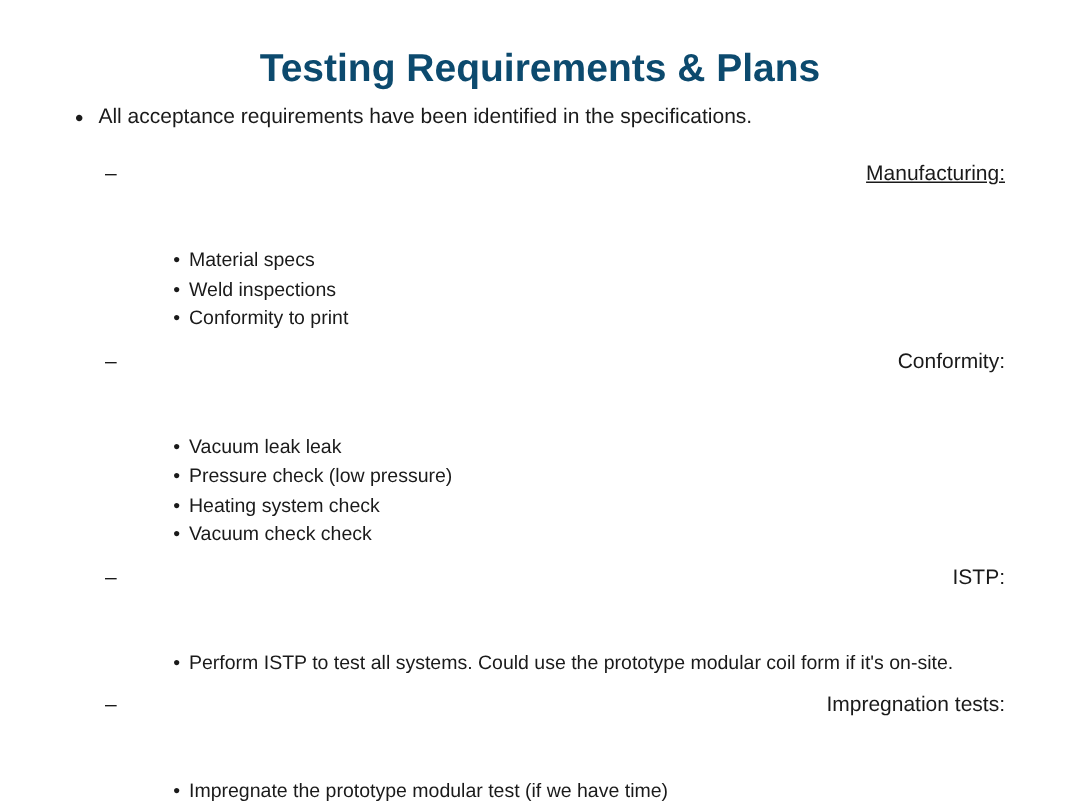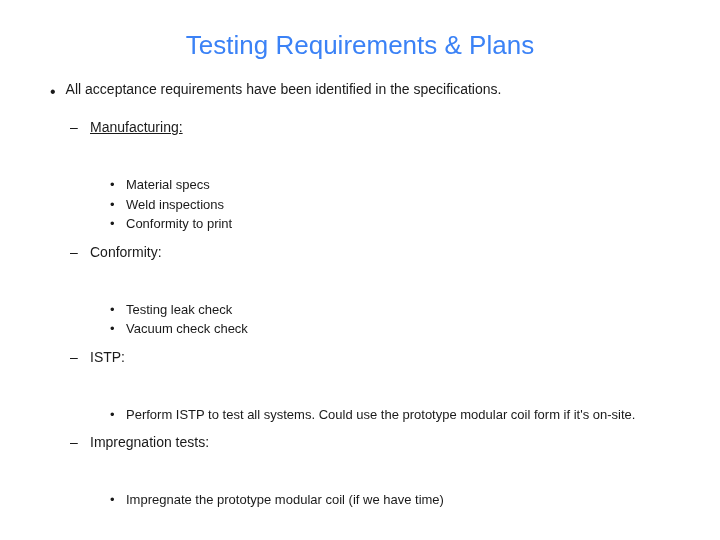--- a/index.html
+++ b/index.html
@@ -20,23 +20,23 @@
 
     .page {
       width: 720px;
       height: 540px;
       padding: 30px 50px;
     }
 
     .title {
       text-align: center;
       font-size: 26px;
-      font-weight: normal;
-      margin-bottom: 20px;
-      color: #3b82f6;
+      font-weight: bold;
+      margin-bottom: 8px;
+      color: #0c4a6e;
     }
 
     .top-bullet {
       display: flex;
       align-items: flex-start;
       margin-bottom: 16px;
       font-size: 14px;
     }
 
     .top-bullet .bullet-dot {
@@ -55,20 +55,21 @@
       margin-bottom: 10px;
     }
 
     .dash {
       margin-right: 8px;
       min-width: 12px;
     }
 
     .dash-content {
       flex: 1;
+      text-align: right;
     }
 
     .dash-label {
       font-size: 14px;
       margin-bottom: 2px;
     }
 
     .sub-bullets {
       padding-left: 20px;
       list-style: none;
@@ -110,38 +111,40 @@
             <li>Weld inspections</li>
             <li>Conformity to print</li>
           </ul>
         </div>
       </div>
       <div class="dash-item">
         <span class="dash">–</span>
         <div class="dash-content">
           <div class="dash-label">Conformity:</div>
           <ul class="sub-bullets">
-            <li>Testing leak check</li>
+            <li>Vacuum leak leak</li>
+            <li>Pressure check (low pressure)</li>
+            <li>Heating system check</li>
             <li>Vacuum check check</li>
           </ul>
         </div>
       </div>
       <div class="dash-item">
         <span class="dash">–</span>
         <div class="dash-content">
           <div class="dash-label">ISTP:</div>
           <ul class="sub-bullets">
             <li>Perform ISTP to test all systems.  Could use the prototype modular coil form if it's on-site.</li>
           </ul>
         </div>
       </div>
       <div class="dash-item">
         <span class="dash">–</span>
         <div class="dash-content">
           <div class="dash-label">Impregnation tests:</div>
           <ul class="sub-bullets">
-            <li>Impregnate the prototype modular coil (if we have time)</li>
+            <li>Impregnate the prototype modular test (if we have time)</li>
           </ul>
         </div>
       </div>
     </div>
 
 </div>
 
 </body></html>

